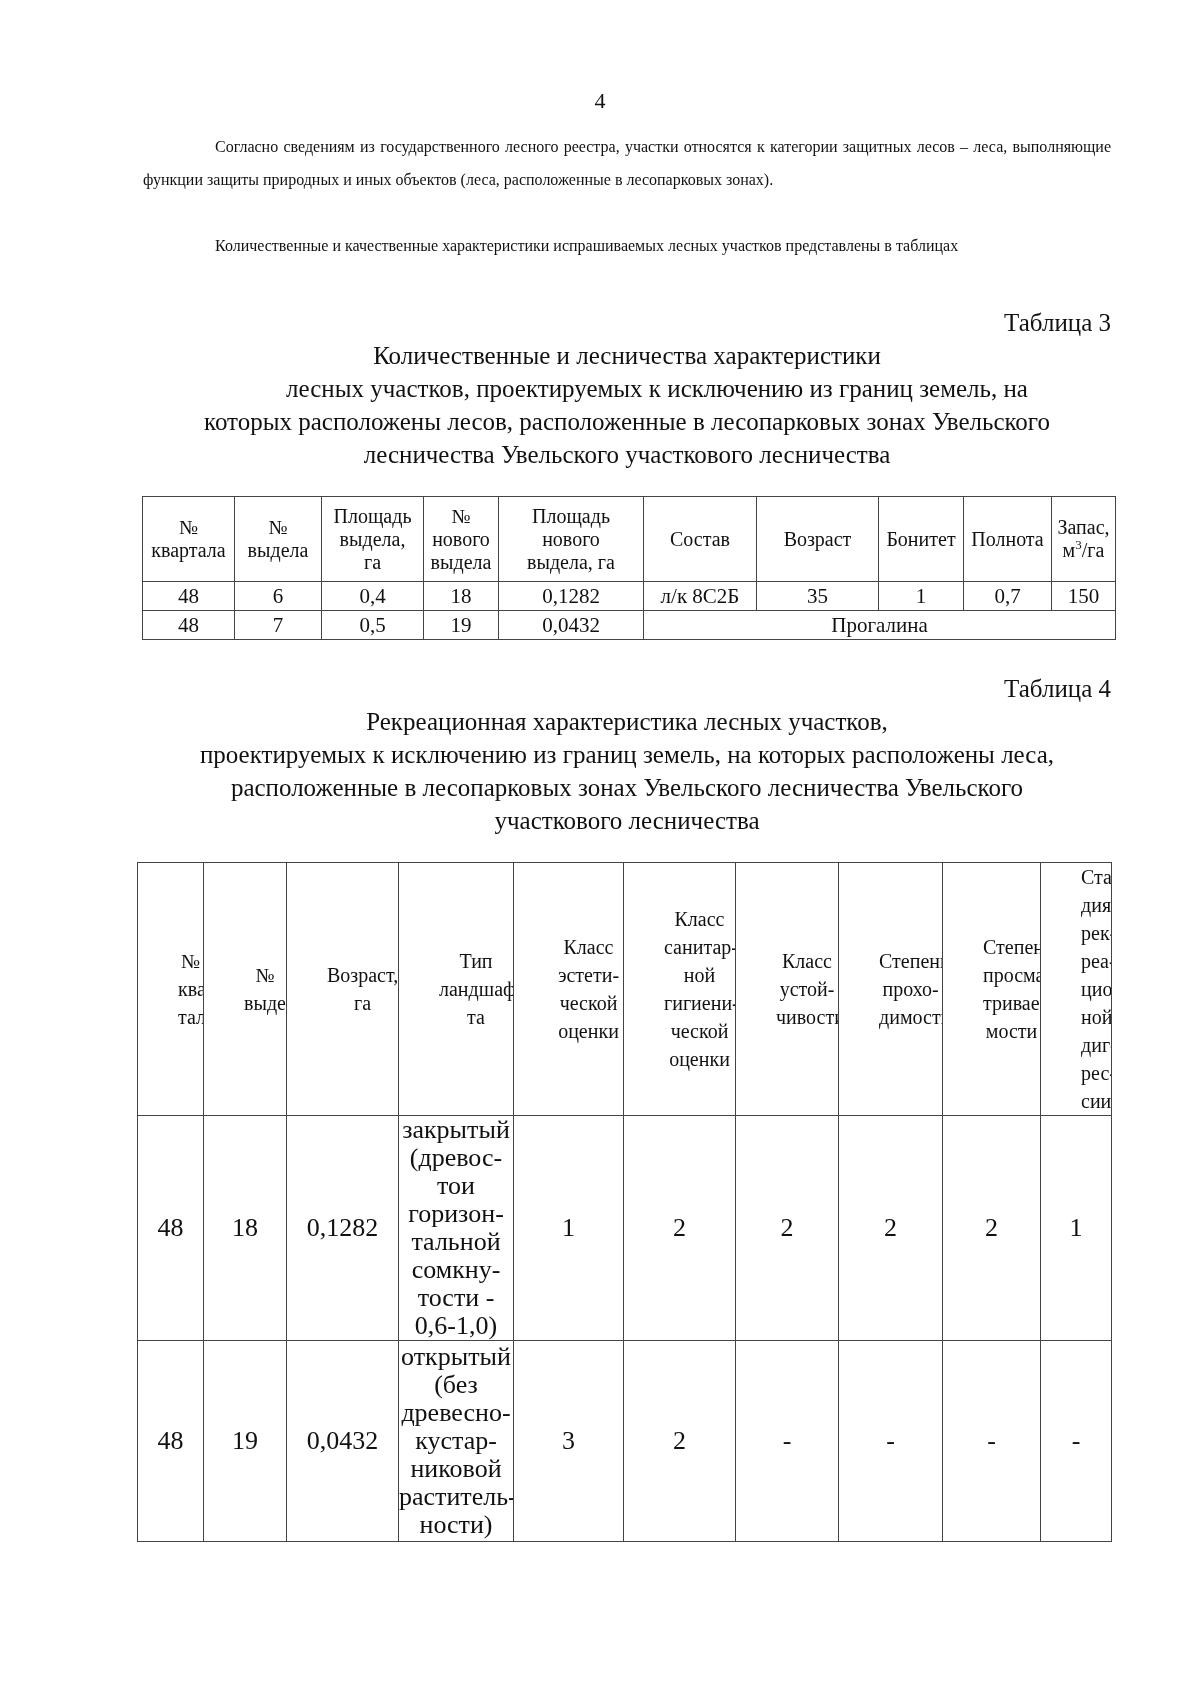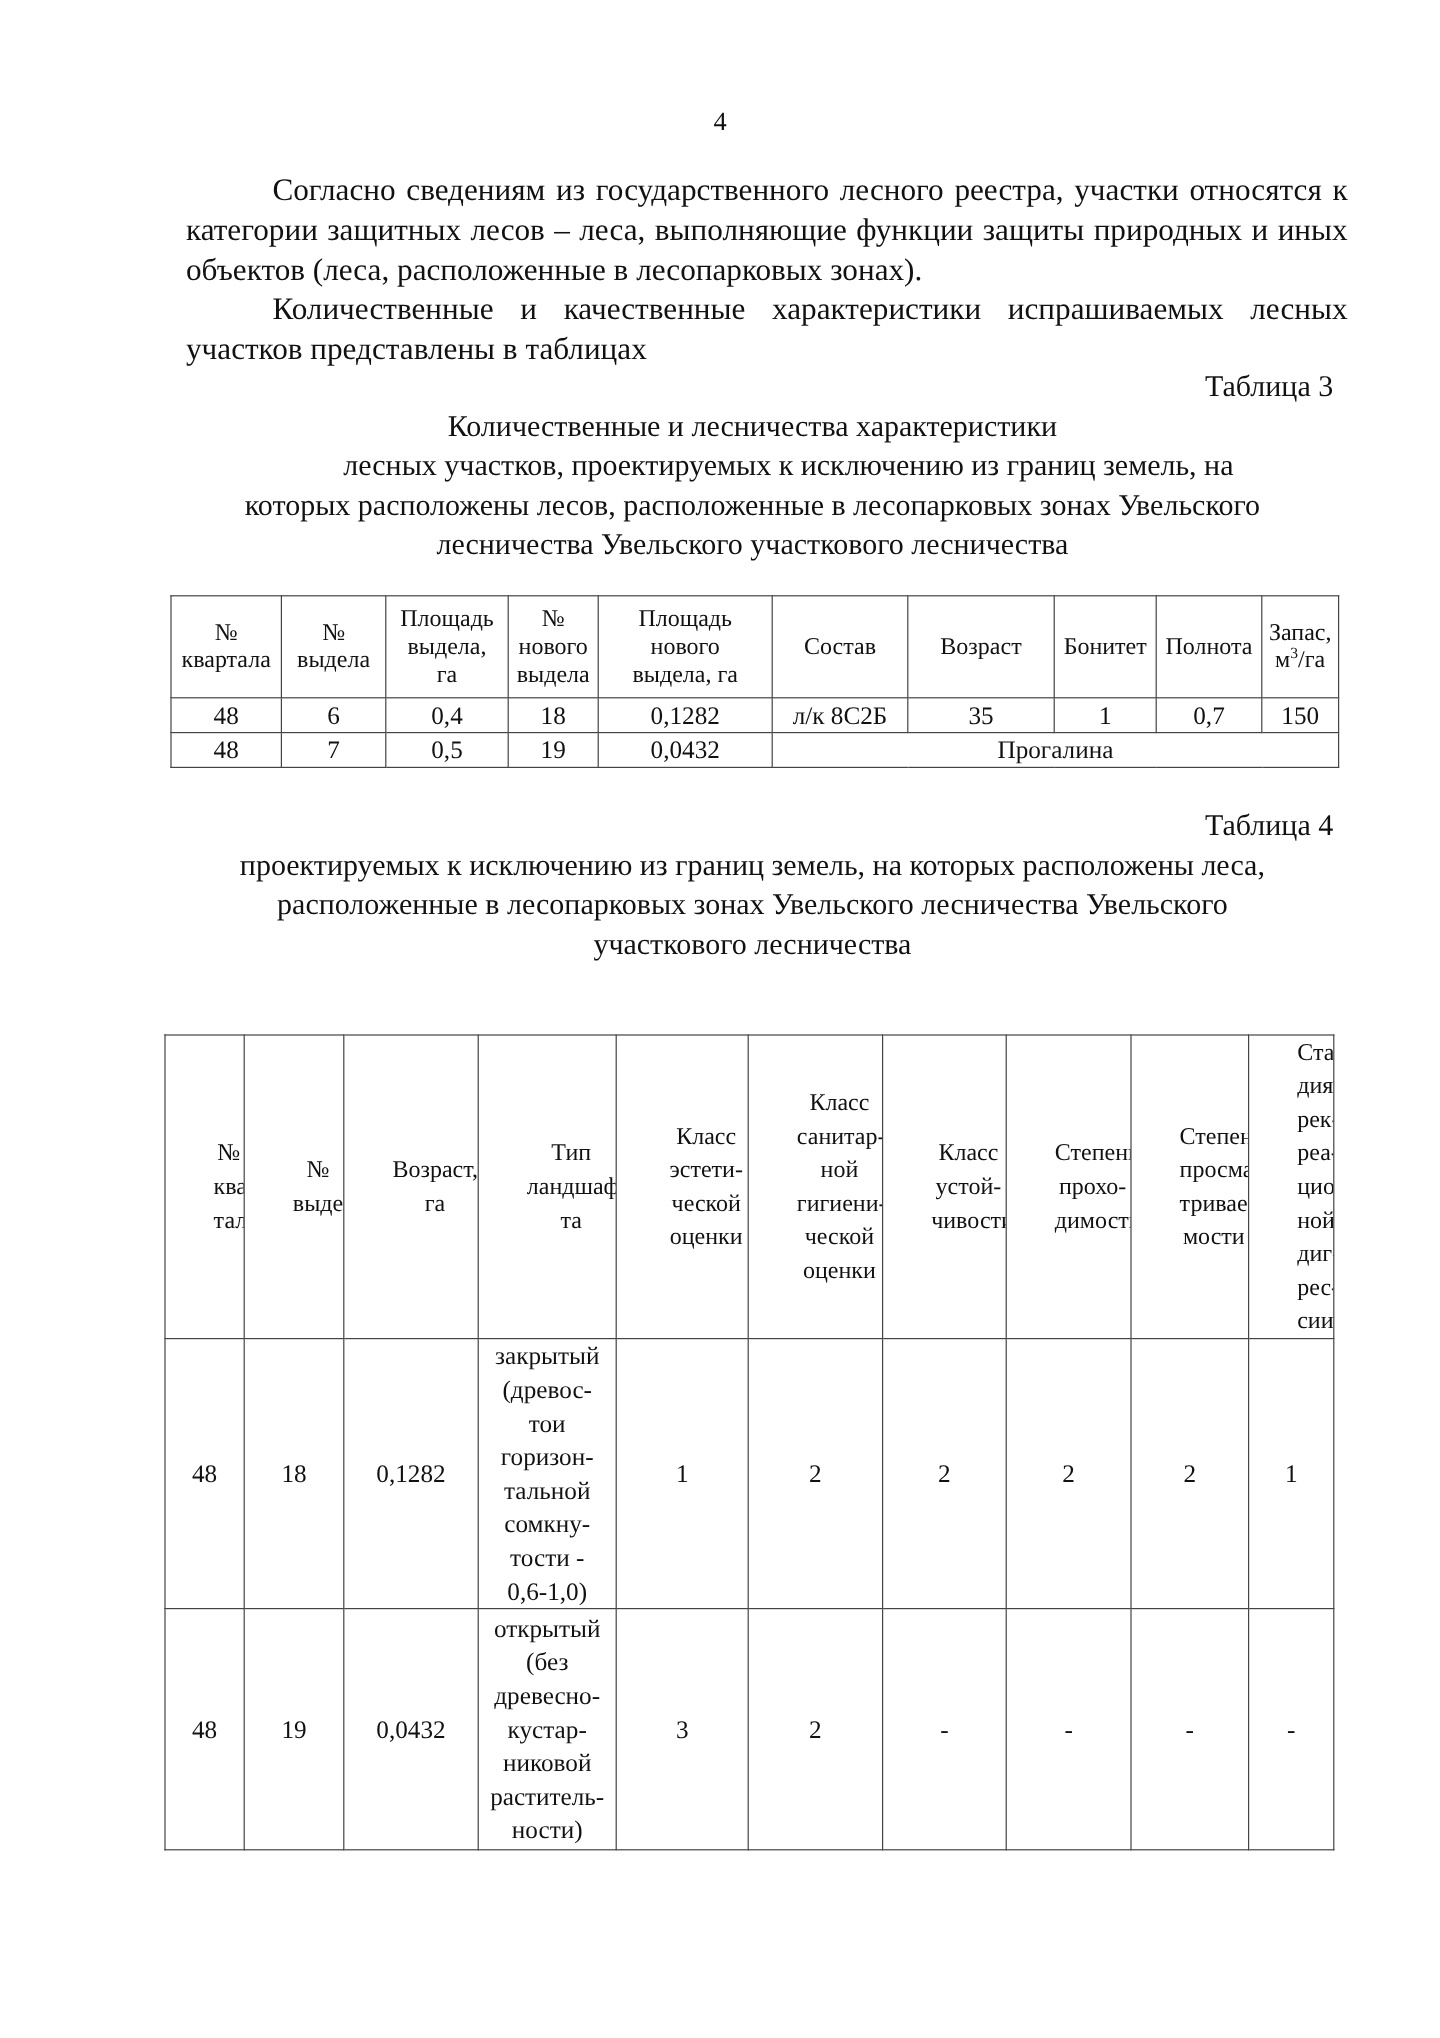--- a/index.html
+++ b/index.html
@@ -7,22 +7,22 @@
       width: 1200px; height: 1698px; position: relative; overflow: hidden;
       font-family: "Liberation Serif", "DejaVu Serif", serif;
       color: #111111;
     }
     .page-number {
       position: absolute; top: 88px; left: 0; width: 1200px;
       text-align: center; font-size: 22px;
     }
     .para {
       position: absolute; left: 143px; width: 968px;
-      font-size: 26px; line-height: 33px; text-align: justify;
-      margin: 12px;
+      font-size: 16px; line-height: 33px; text-align: justify;
+      margin: 0;
     }
     .para .indent { display: inline-block; width: 72px; }
     .table-label {
       position: absolute; left: 143px; width: 968px; text-align: right;
       font-size: 25px; line-height: 33px;
     }
     .table-title {
       position: absolute; left: 143px; width: 968px; text-align: center;
       font-size: 25px; line-height: 33px;
     }
@@ -33,21 +33,21 @@
     }
     td, th {
       border: 1.5px solid #444444; text-align: center; vertical-align: middle;
       padding: 0; font-weight: normal; overflow: hidden;
     }
     #t3 { left: 142px; top: 496px; width: 973px; }
     #t3 th { height: 84px; }
     #t3 td { height: 28px; font-size: 21px; }
     #t4 { left: 137px; top: 862px; width: 974px; font-size: 20px; line-height: 28px; }
     #t4 th { height: 252px; padding-left: 40px; }
-    #t4 td { font-size: 21px; }
+    #t4 td { font-size: 26px; }
     #t4 tr.r1 td { height: 214px; }
     #t4 tr.r2 td { height: 200px; }
     .cell-text { white-space: pre-line; }
     .sup { font-size: 13px; vertical-align: super; line-height: 0; }
   </style>
 </head>
 <body>
 
 <div class="page-number">4</div>
 
@@ -114,20 +114,21 @@
     <td>0,5</td>
     <td>19</td>
     <td>0,0432</td>
     <td colspan="5">Прогалина</td>
   </tr>
 </tbody>
   </table>
 
 <div class="table-label" style="top:672px;">Таблица 4</div>
 <div class="table-title" style="top:705px;">
+  <div>Рекреационная характеристика лесных участков,</div>
   <div>проектируемых к исключению из границ земель, на которых расположены леса,</div>
   <div>расположенные в лесопарковых зонах Увельского лесничества Увельского</div>
   <div>участкового лесничества</div>
 </div>
 
 <table id="t4">
   <colgroup>
     <col style="width:66px">
       <col style="width:83px">
       <col style="width:112px">

